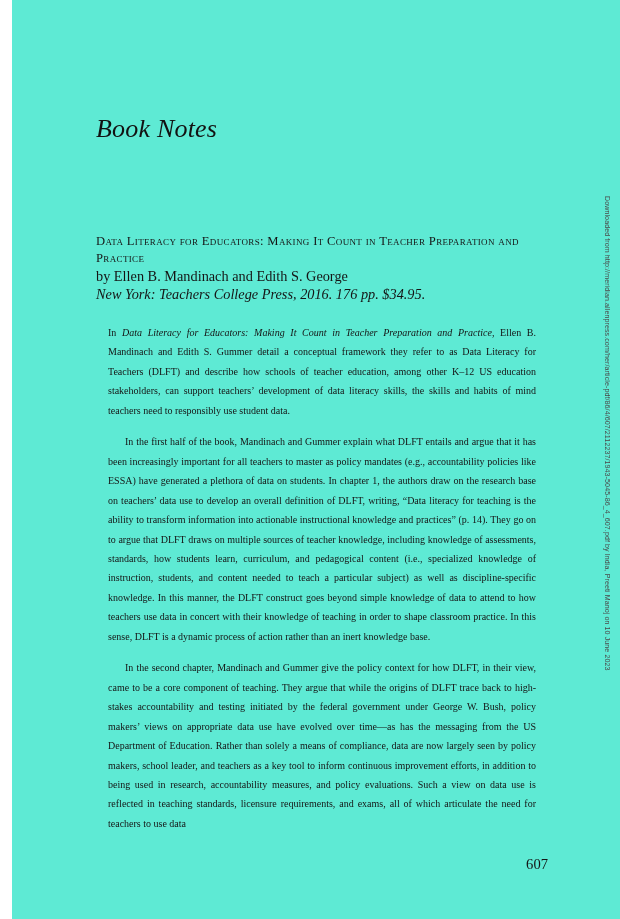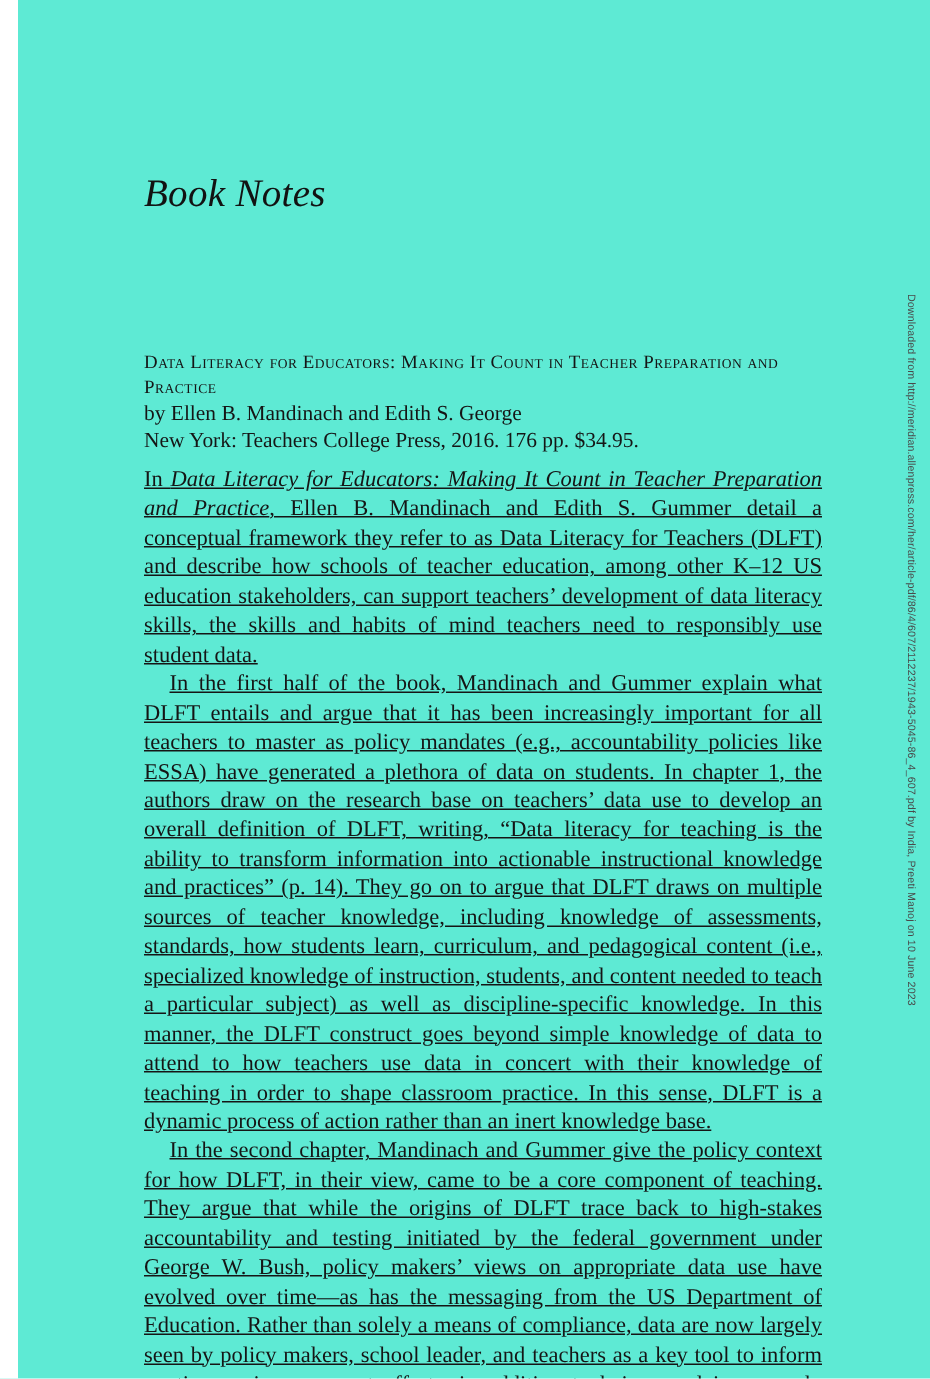--- a/index.html
+++ b/index.html
@@ -55,40 +55,40 @@
   .byline {
     font-size: 14.3px;
     line-height: 18px;
     margin: 1px 0 0 0;
     color: #151515;
   }
 
   .pubinfo {
     font-size: 14.3px;
     line-height: 18px;
+    font-style: italic;
     margin: 0 0 4px 0;
     color: #151515;
   }
 
   .body-copy {
     position: absolute;
     left: 84px;
     top: 311px;
     width: 452px;
   }
 
   p.para {
-    margin: 0;
-    font-size: 15px;
+    margin: 12px;
+    font-size: 10px;
     line-height: 19.45px;
     text-align: justify;
     text-justify: inter-word;
     color: #151515;
     hyphens: manual;
-    text-decoration: underline;
   }
   p.para + p.para {
     text-indent: 17px;
   }
 
   .para i { font-style: italic; }
 
   .folio {
     position: absolute;
     left: 84px;
@@ -132,18 +132,19 @@
     <div class="byline">by Ellen B. Mandinach and Edith S. George</div>
     <div class="pubinfo">New York: Teachers College Press, 2016. 176 pp. $34.95.</div>
   </div>
 
   <div class="body-copy">
     <p class="para"><span>In </span><i>Data Literacy for Educators: Making It Count in Teacher Preparation and Practice</i><span>, Ellen B. Mandinach and Edith S. Gummer detail a conceptual framework they refer to as Data Literacy for Teachers (DLFT) and describe how schools of teacher education, among other K–12 US education stakeholders, can support teachers’ development of data literacy skills, the skills and habits of mind teachers need to responsibly use student data.</span></p>
     <p class="para">In the first half of the book, Mandinach and Gummer explain what DLFT entails and argue that it has been increasingly important for all teachers to master as policy mandates (e.g., accountability policies like ESSA) have generated a plethora of data on students. In chapter 1, the authors draw on the research base on teachers’ data use to develop an overall definition of DLFT, writing, “Data literacy for teaching is the ability to transform information into actionable instructional knowledge and practices” (p. 14). They go on to argue that DLFT draws on multiple sources of teacher knowledge, including knowledge of assessments, standards, how students learn, curriculum, and pedagogical content (i.e., specialized knowledge of instruction, students, and content needed to teach a particular subject) as well as discipline-specific knowledge. In this manner, the DLFT construct goes beyond simple knowledge of data to attend to how teachers use data in concert with their knowledge of teaching in order to shape classroom practice. In this sense, DLFT is a dynamic process of action rather than an inert knowledge base.</p>
     <p class="para">In the second chapter, Mandinach and Gummer give the policy context for how DLFT, in their view, came to be a core component of teaching. They argue that while the origins of DLFT trace back to high-stakes accountability and testing initiated by the federal government under George W. Bush, policy makers’ views on appropriate data use have evolved over time—as has the messaging from the US Department of Education. Rather than solely a means of compliance, data are now largely seen by policy makers, school leader, and teachers as a key tool to inform continuous improvement efforts, in addition to being used in research, accountability measures, and policy evaluations. Such a view on data use is reflected in teaching standards, licensure requirements, and exams, all of which articulate the need for teachers to use data</p>
   </div>
 
+  <div class="folio">607</div>
 
   <div class="watermark">
     <span>Downloaded from http://meridian.allenpress.com/her/article-pdf/86/4/607/2112237/1943-5045-86_4_607.pdf by India, Preeti Manoj on 10 June 2023</span>
   </div>
 
 </div>
 
 </body></html>

